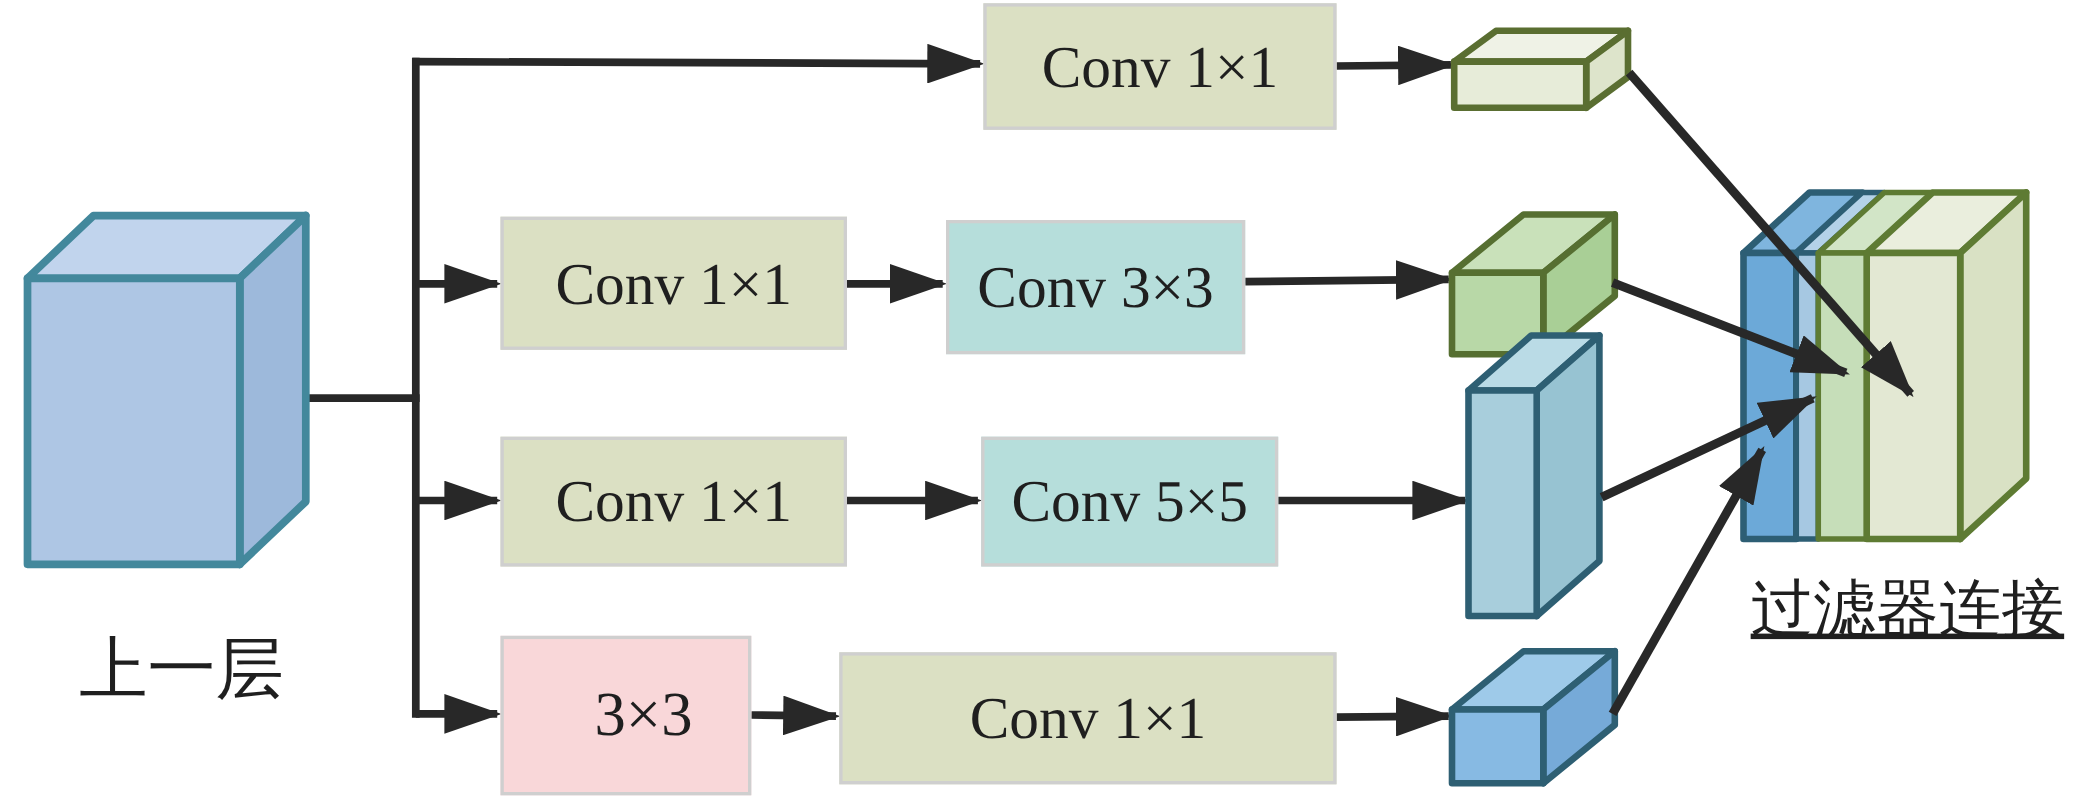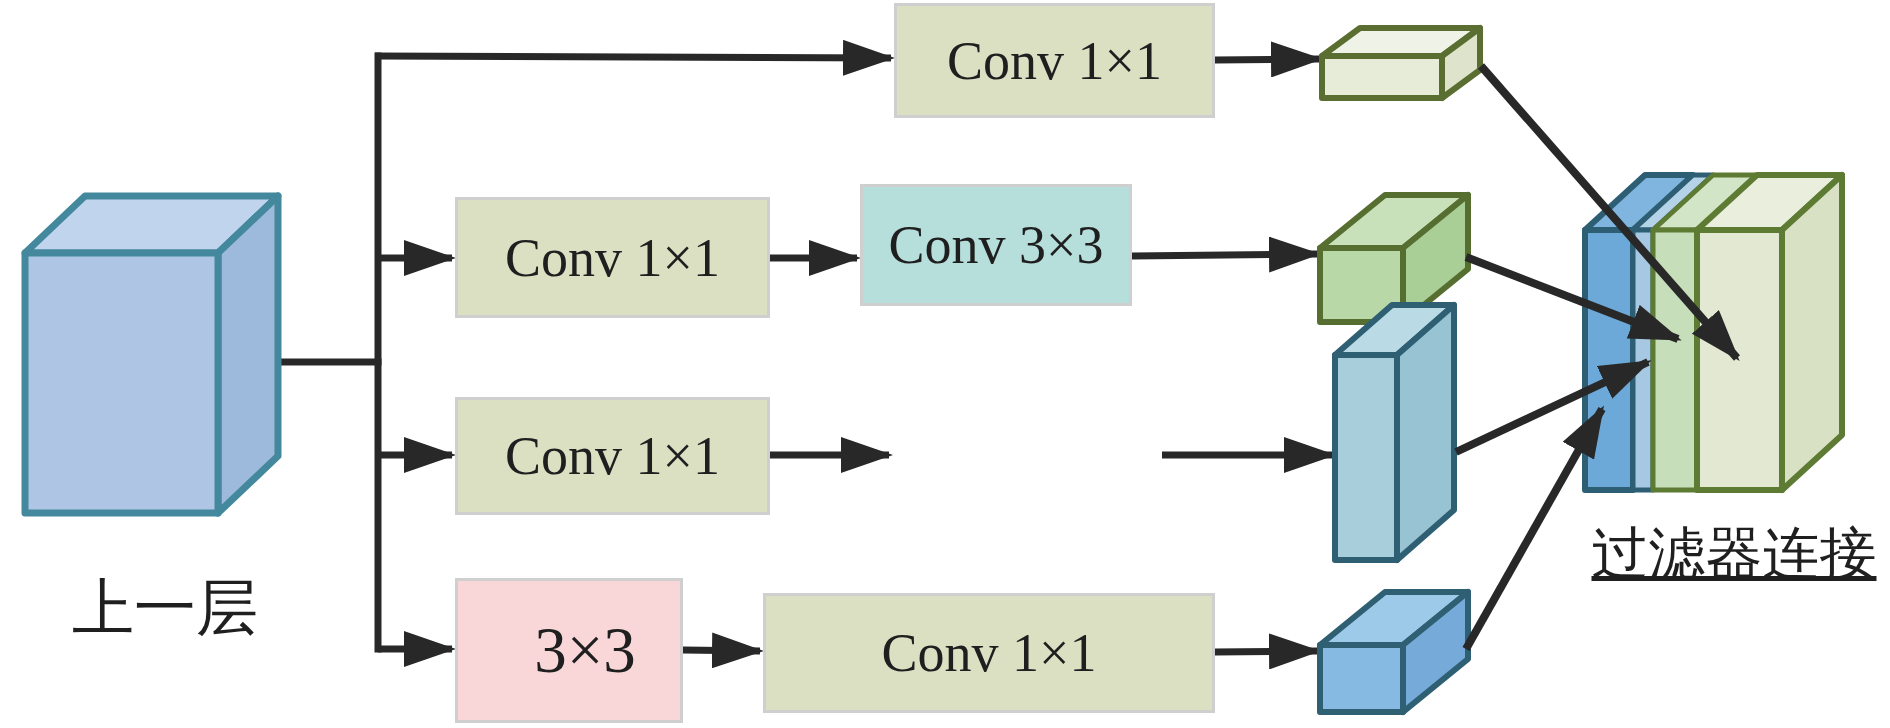--- a/index.html
+++ b/index.html
@@ -9,29 +9,29 @@
   }
   .stage svg{position:absolute;left:0;top:0;}
   .opbox{
     position:absolute;display:flex;align-items:center;justify-content:center;
     border:3px solid #cfcfcf;box-sizing:border-box;color:#1f1f1f;
     font-size:54px;white-space:nowrap;
   }
   .olive{background:#dbe0c3;}
   .teal{background:#b6dedb;}
   .pink{background:#f9d7d9;}
-  .pool{flex-direction:row;font-size:65px;line-height:1.42;padding-left:32px;}
+  .pool{flex-direction:row;font-size:57px;line-height:1.42;padding-left:32px;}
   .cnlabel{
     position:absolute;color:#1f1f1f;font-size:60px;white-space:nowrap;
     text-align:center;
   }
   
   .b1conv {left:894px;top:3px;  width:321px;height:115px;}
   .b2conv1{left:455px;top:197px;width:315px;height:121px;}
-  .b2conv2{left:860px;top:184px;width:272px;height:122px;}
+  .b2conv2{left:860px;top:200px;width:272px;height:122px;}
   .b3conv1{left:455px;top:397px;width:315px;height:118px;}
   .b3conv2{left:892px;top:397px;width:270px;height:118px;}
   .b4pool {left:455px;top:578px;width:228px;height:145px;}
   .b4conv {left:763px;top:593px;width:452px;height:120px;}
   .lbl-input {left:25px;top:566px;width:280px;font-size:62px;}
   .lbl-output{left:1578px;top:516px;width:312px;font-size:57px;text-decoration:underline;}
 </style>
 </head>
 <body>
 
@@ -128,20 +128,23 @@
   <div class="opbox olive b2conv1">
       <span>Conv 1×1</span>
     </div>
   <div class="opbox teal b2conv2">
       <span>Conv 3×3</span>
     </div>
 
   <div class="opbox olive b3conv1">
       <span>Conv 1×1</span>
     </div>
+  <div class="opbox teal b3conv2">
+      <span>Conv 5×5</span>
+    </div>
 
   <div class="opbox pink pool b4pool">
     <span>3×3</span>
   </div>
   <div class="opbox olive b4conv">
       <span>Conv 1×1</span>
     </div>
 
   <div class="cnlabel lbl-input">上一层</div>
   <div class="cnlabel lbl-output">过滤器连接</div>

